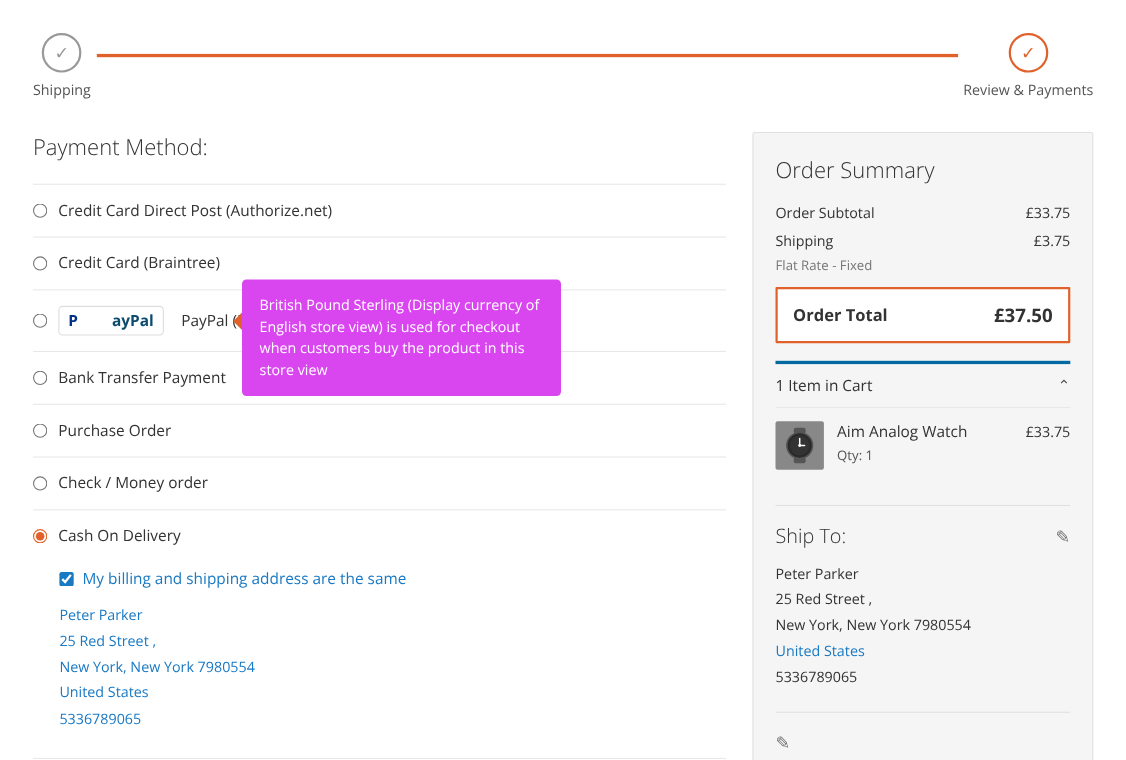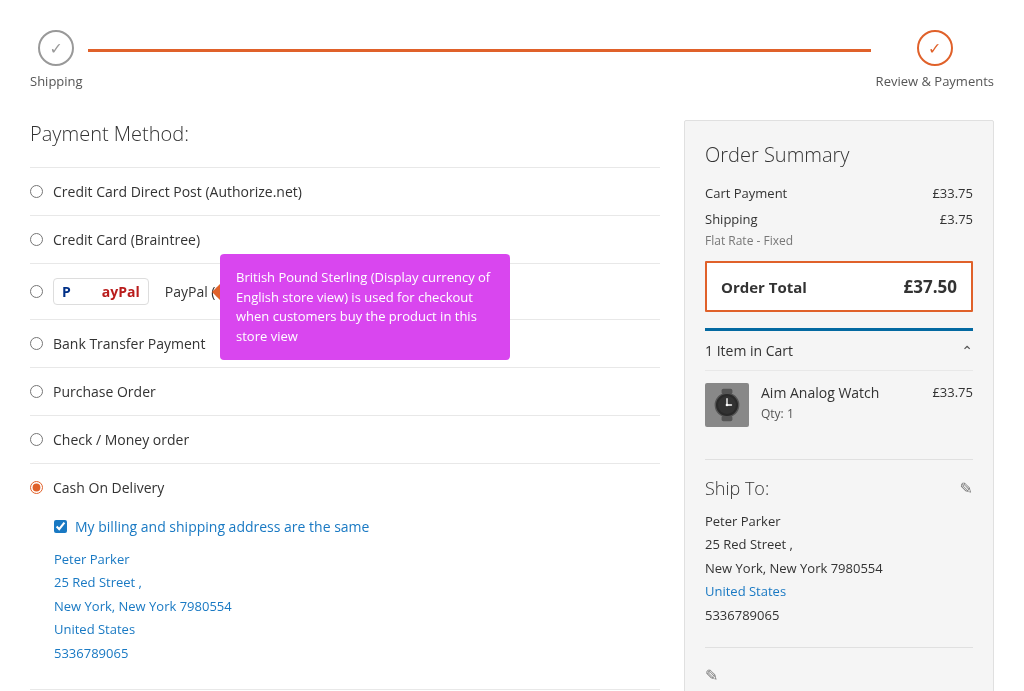--- a/index.html
+++ b/index.html
@@ -133,21 +133,21 @@
       padding: 3px 8px;
       margin-right: 6px;
     }
 
     .paypal-logo span {
       font-size: 14px;
       font-weight: bold;
     }
 
     .paypal-p1 { color: #003087; }
-    .paypal-p2 { color: #b91c1c; padding-left: 31px; }
+    .paypal-p2 { color: #0c4a6e; padding-left: 31px; }
 
     
     .tooltip-popover {
       position: absolute;
       left: 190px;
       top: -10px;
       background: #d946ef;
       color: #fff;
       padding: 14px 16px;
       border-radius: 4px;
@@ -444,21 +444,21 @@
         </li>
       </ul>
 
     </div>
 
     <div class="right-panel">
       <div class="order-summary-box">
         <h2 class="order-summary-title">Order Summary</h2>
 
         <div class="summary-row">
-          <span>Cart Payment</span>
+          <span>Order Subtotal</span>
           <span>£33.75</span>
         </div>
 
         <div class="summary-row">
           <span>Shipping</span>
           <span>£3.75</span>
         </div>
         <div class="summary-row shipping-sub">
           <span class="shipping-method-note">Flat Rate - Fixed</span>
         </div>

